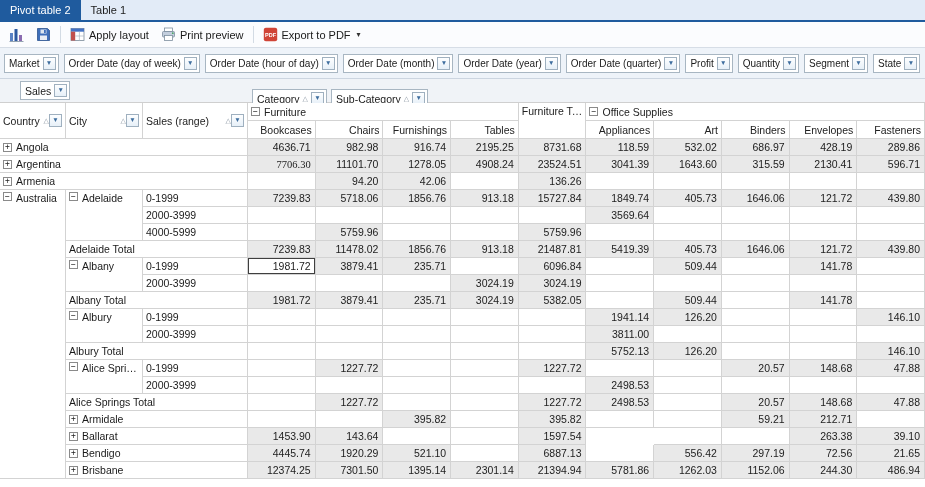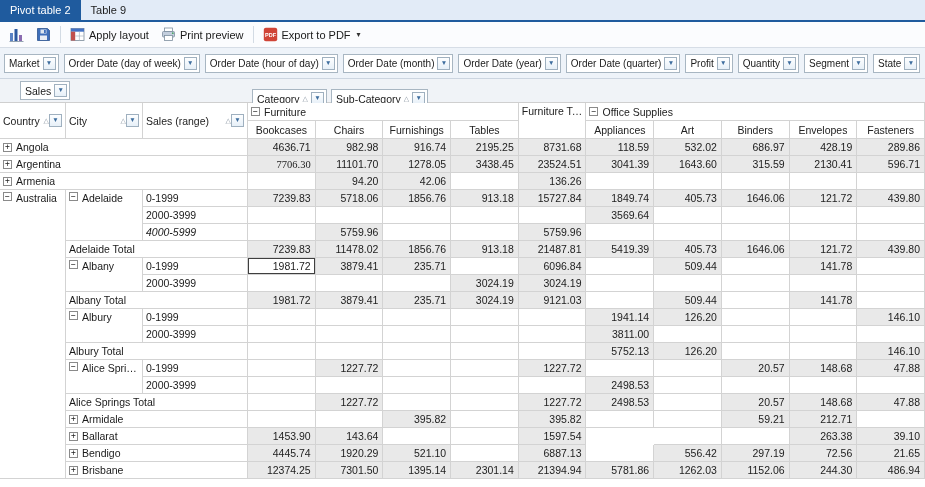--- a/index.html
+++ b/index.html
@@ -28,39 +28,39 @@
   .fbtn { width: 13px; height: 13px; border: 1px solid #9fb0bf; background: linear-gradient(#fdfeff,#e7f0f8); color: #3e6d9e; font-size: 6.5px; line-height: 1; display: flex; align-items: center; justify-content: center; flex: none; }
   .sortg { font-size: 7px; color: #8b97a3; flex: none; }
   
   .pivot-area { flex: 1; display: flex; flex-direction: column; background: #fff; font-size: 10.5px; }
   .fields-row { height: 24px; flex: none; background: #f0f3f7; border-bottom: 1px solid #cfcfcf; display: flex; align-items: center; font-size: 10.5px; }
   .fr-left { width: 248px; flex: none; display: flex; align-items: center; padding-left: 20px; }
   .fr-right { flex: 1; display: flex; align-items: center; gap: 4px; padding-left: 4px; margin-top: 16px; }
   .grid { display: grid; width: 925px; grid-template-columns: 66px 77px 105px repeat(10, 1fr); grid-template-rows: 18px 18px repeat(20, 17px); background: #fff; }
   .c { border-right: 1px solid var(--gridline,#d3d3d3); border-bottom: 1px solid var(--gridline,#d3d3d3); overflow: hidden; display: flex; align-items: center; background: #fff; min-width: 0; }
   .hc { padding: 0 3px; color: #222; }
-  .hc.leaf { justify-content: center; }
+  .hc.leaf { justify-content: flex-end; }
   .hc.grp.total { align-items: flex-start; padding-top: 2px; }
   .hc .lbl, .rh .lbl { white-space: nowrap; overflow: hidden; text-overflow: ellipsis; }
   .sp { flex: 1; min-width: 2px; }
   .rh { padding-left: 3px; white-space: nowrap; }
   .rh.vtop { align-items: flex-start; padding-top: 2px; }
   .dc { justify-content: flex-end; padding: 0 4px 0 2px; color: #1c1c1c; }
   .dc.val { background: var(--valbg,#e9e9e9); }
   .dc.focused { box-shadow: inset 0 0 0 1px #3f3f3f; background: #fff; }
   .xg { flex: none; width: 9px; height: 9px; border: 1px solid #8a8a8a; background: #fff; color: #222; font-size: 8px; line-height: 1; display: flex; align-items: center; justify-content: center; margin-right: 4px; font-family: "DejaVu Sans Mono", monospace; }
 </style>
 </head>
 <body>
 
 <div class="window">
 
   <div class="tabbar">
       <div class="tab active">Pivot table 2</div>
-      <div class="tab">Table 9</div>
+      <div class="tab">Table 1</div>
     </div>
 
   <div class="toolbar">
     <button class="tbtn">
       <svg width="15" height="15" viewBox="0 0 15 15">
         <rect x="1" y="6" width="3" height="8" fill="#5b83c4"></rect>
         <rect x="5.5" y="2" width="3" height="12" fill="#2d5aa0"></rect>
         <rect x="10" y="8" width="3" height="6" fill="#8a6bb0"></rect>
         <rect x="0.5" y="14" width="14" height="0.9" fill="#8899aa"></rect>
       </svg>
@@ -239,21 +239,21 @@
         <div class="c dc val" style="grid-area: 3 / 11;">686.97</div>
         <div class="c dc val" style="grid-area: 3 / 12;">428.19</div>
         <div class="c dc val" style="grid-area: 3 / 13;">289.86</div>
         <div class="c rh" style="grid-area: 4 / 1 / auto / span 3;">
           <div class="xg">+</div>
           <div class="lbl">Argentina</div>
         </div>
         <div class="c dc val" style="grid-area: 4 / 4; font-family: Liberation Serif, serif;">7706.30</div>
         <div class="c dc val" style="grid-area: 4 / 5;">11101.70</div>
         <div class="c dc val" style="grid-area: 4 / 6;">1278.05</div>
-        <div class="c dc val" style="grid-area: 4 / 7;">3438.45</div>
+        <div class="c dc val" style="grid-area: 4 / 7;">4908.24</div>
         <div class="c dc val" style="grid-area: 4 / 8;">23524.51</div>
         <div class="c dc val" style="grid-area: 4 / 9;">3041.39</div>
         <div class="c dc val" style="grid-area: 4 / 10;">1643.60</div>
         <div class="c dc val" style="grid-area: 4 / 11;">315.59</div>
         <div class="c dc val" style="grid-area: 4 / 12;">2130.41</div>
         <div class="c dc val" style="grid-area: 4 / 13;">596.71</div>
         <div class="c rh" style="grid-area: 5 / 1 / auto / span 3;">
           <div class="xg">+</div>
           <div class="lbl">Armenia</div>
         </div>
@@ -294,21 +294,21 @@
         <div class="c dc" style="grid-area: 7 / 4;"></div>
         <div class="c dc" style="grid-area: 7 / 5;"></div>
         <div class="c dc" style="grid-area: 7 / 6;"></div>
         <div class="c dc" style="grid-area: 7 / 7;"></div>
         <div class="c dc" style="grid-area: 7 / 8;"></div>
         <div class="c dc val" style="grid-area: 7 / 9;">3569.64</div>
         <div class="c dc" style="grid-area: 7 / 10;"></div>
         <div class="c dc" style="grid-area: 7 / 11;"></div>
         <div class="c dc" style="grid-area: 7 / 12;"></div>
         <div class="c dc" style="grid-area: 7 / 13;"></div>
-        <div class="c rh" style="grid-area: 8 / 3; font-style: italic;">
+        <div class="c rh" style="grid-area: 8 / 3;">
           <div class="lbl">4000-5999</div>
         </div>
         <div class="c dc" style="grid-area: 8 / 4;"></div>
         <div class="c dc val" style="grid-area: 8 / 5;">5759.96</div>
         <div class="c dc" style="grid-area: 8 / 6;"></div>
         <div class="c dc" style="grid-area: 8 / 7;"></div>
         <div class="c dc val" style="grid-area: 8 / 8;">5759.96</div>
         <div class="c dc" style="grid-area: 8 / 9;"></div>
         <div class="c dc" style="grid-area: 8 / 10;"></div>
         <div class="c dc" style="grid-area: 8 / 11;"></div>
@@ -357,21 +357,21 @@
         <div class="c dc" style="grid-area: 11 / 11;"></div>
         <div class="c dc" style="grid-area: 11 / 12;"></div>
         <div class="c dc" style="grid-area: 11 / 13;"></div>
         <div class="c rh" style="grid-area: 12 / 2 / auto / span 2;">
           <div class="lbl">Albany Total</div>
         </div>
         <div class="c dc val" style="grid-area: 12 / 4;">1981.72</div>
         <div class="c dc val" style="grid-area: 12 / 5;">3879.41</div>
         <div class="c dc val" style="grid-area: 12 / 6;">235.71</div>
         <div class="c dc val" style="grid-area: 12 / 7;">3024.19</div>
-        <div class="c dc val" style="grid-area: 12 / 8;">9121.03</div>
+        <div class="c dc val" style="grid-area: 12 / 8;">5382.05</div>
         <div class="c dc" style="grid-area: 12 / 9;"></div>
         <div class="c dc val" style="grid-area: 12 / 10;">509.44</div>
         <div class="c dc" style="grid-area: 12 / 11;"></div>
         <div class="c dc val" style="grid-area: 12 / 12;">141.78</div>
         <div class="c dc" style="grid-area: 12 / 13;"></div>
         <div class="c rh vtop" style="grid-area: 13 / 2 / span 2;">
           <div class="xg">−</div>
           <div class="lbl">Albury</div>
         </div>
         <div class="c rh" style="grid-area: 13 / 3;">

